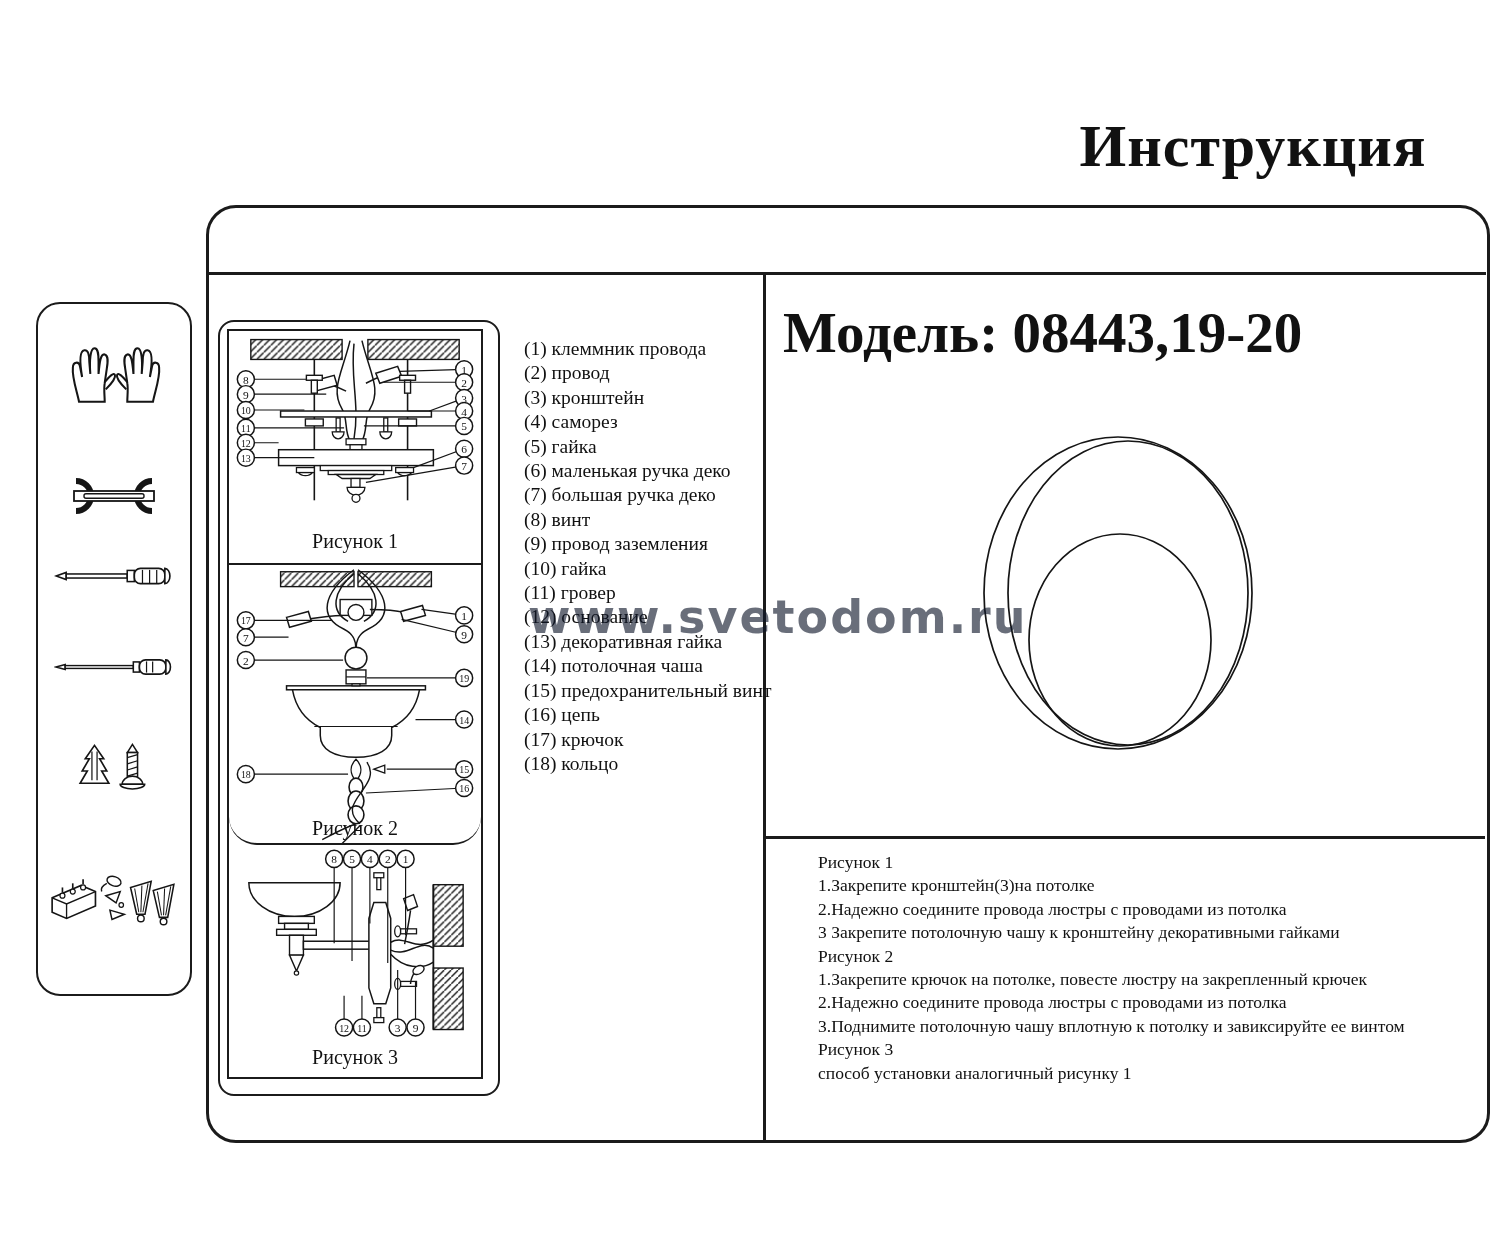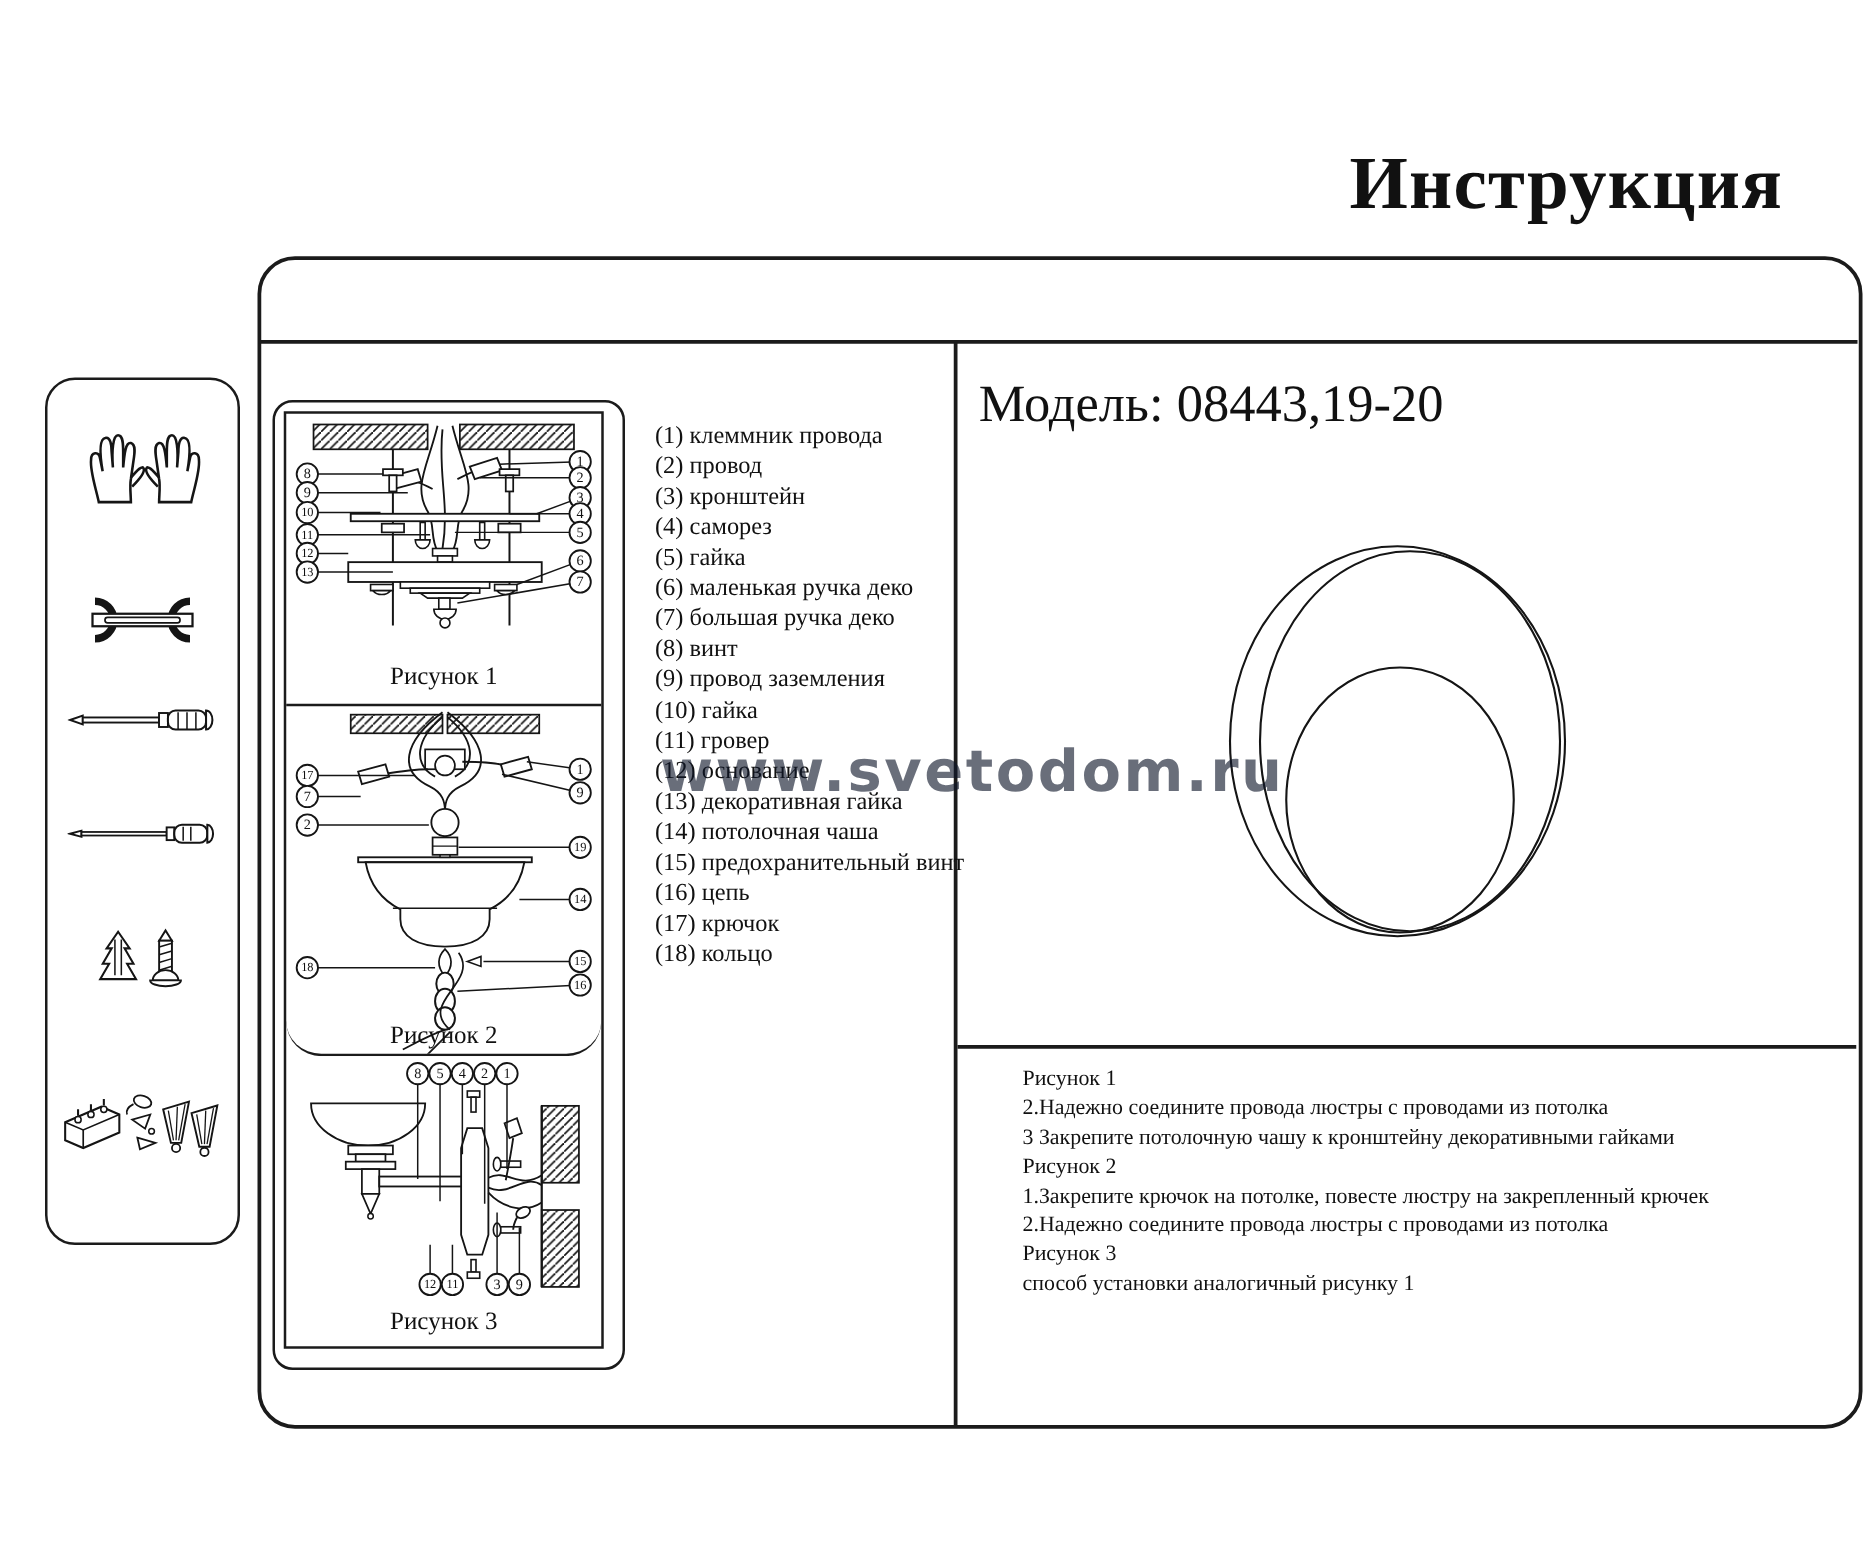--- a/index.html
+++ b/index.html
@@ -13,21 +13,21 @@
   #right-split{left:738px;top:836px;width:719px;height:3px;background:#1b1b1b;}
   #figures-box{left:190px;top:320px;width:278px;height:772px;border:2.5px solid #1b1b1b;border-radius:16px;}
   #figures-inner{left:199px;top:329px;width:256px;height:750px;border:2px solid #1b1b1b;box-sizing:border-box;display:flex;flex-direction:column;}
   .fig-section{position:relative;border-bottom:2px solid #1b1b1b;}
   .fig-section:last-child{border-bottom:none;}
   #fig1{height:233px;} #fig2{height:278px;border-radius:28px;} #fig3{flex:1;}
   .fig-section svg{display:block;width:100%;height:100%;}
   .fig-caption{position:absolute;left:0;right:0;text-align:center;font-size:20px;color:#111;}
   #fig1 .fig-caption{bottom:10px;} #fig2 .fig-caption{bottom:3px;} #fig3 .fig-caption{bottom:8px;}
   #parts-list{left:496px;top:337px;width:252px;font-size:19.5px;line-height:24.4px;}
-  #model-line{left:755px;top:300px;font-size:42px;font-weight:normal;white-space:nowrap;}
+  #model-line{left:755px;top:300px;font-size:57px;font-weight:bold;white-space:nowrap;}
   #instructions{left:790px;top:851px;width:660px;font-size:17.5px;line-height:23.4px;}
   #watermark{left:500px;top:590px;font-family:"DejaVu Sans",sans-serif;font-weight:bold;font-size:46px;letter-spacing:2px;color:#0f172a;opacity:0.62;z-index:6;pointer-events:none;white-space:nowrap;}
   #tools-sidebar{left:8px;top:302px;width:152px;height:690px;border:2.5px solid #1b1b1b;border-radius:24px;}
   .tool{position:absolute;}
   svg .ln{stroke:#151515;fill:none;}
   svg .fw{stroke:#151515;fill:#fff;}
 </style>
 </head>
 <body>
 
@@ -404,23 +404,25 @@
   </div>
 
   <svg id="lamp-svg" class="abs" style="left:940px;top:425px" width="310" height="340" viewBox="0 0 310 340">
     <ellipse class="ln" stroke-width="1.7" cx="150" cy="168" rx="134" ry="156"></ellipse>
     <ellipse class="ln" stroke-width="1.7" cx="160" cy="168" rx="120" ry="152"></ellipse>
     <ellipse class="ln" stroke-width="1.7" cx="152" cy="215" rx="91" ry="106"></ellipse>
   </svg>
 
   <div id="instructions" class="abs">
       <div>Рисунок 1</div>
+      <div>1.Закрепите кронштейн(3)на потолке</div>
       <div>2.Надежно соедините провода люстры с проводами из потолка</div>
       <div>3 Закрепите потолочную чашу к кронштейну декоративными гайками</div>
       <div>Рисунок 2</div>
       <div>1.Закрепите крючок на потолке, повесте люстру на закрепленный крючек</div>
       <div>2.Надежно соедините провода люстры с проводами из потолка</div>
+      <div>3.Поднимите потолочную чашу вплотную к потолку и завиксируйте ее винтом</div>
       <div>Рисунок 3</div>
       <div>способ установки аналогичный рисунку 1</div>
     </div>
 
   <div id="watermark" class="abs">www.svetodom.ru</div>
 </div>
 
 </body></html>

